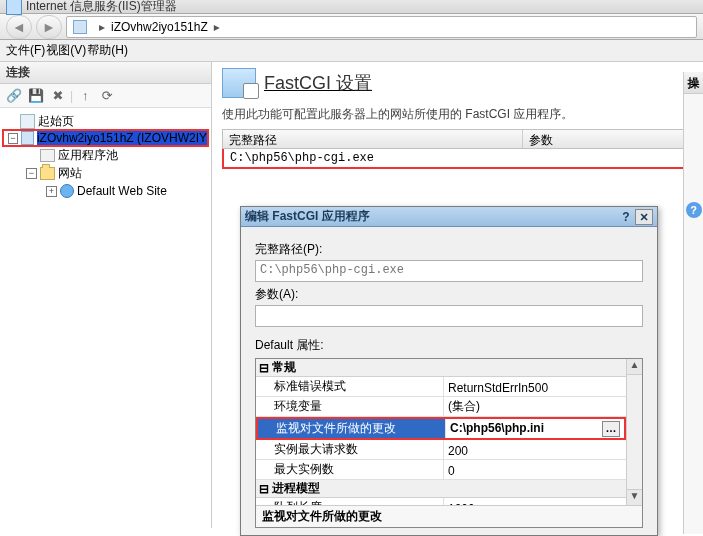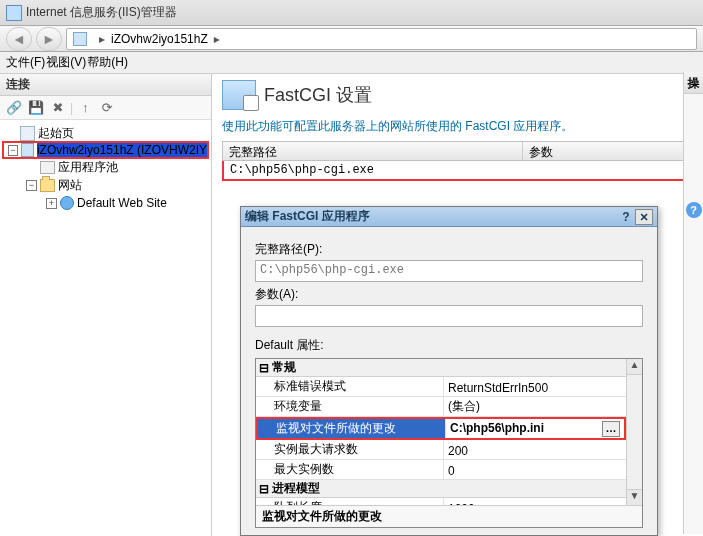--- a/index.html
+++ b/index.html
@@ -1,18 +1,18 @@
 <!DOCTYPE html>
 <html><head>
 <meta charset="utf-8">
 <style>
 * { margin: 0; padding: 0; box-sizing: border-box; font-family: "Microsoft YaHei", SimSun, Tahoma, sans-serif; font-size: 12px; }
 body { background: #fff; width: 703px; height: 536px; overflow: hidden; position: relative; }
 
-.titlebar { height: 26px; background: linear-gradient(#e8e8e8,#d8d8d8); border-bottom: 1px solid #aaa; display: flex; align-items: center; padding: 0 6px; }
+.titlebar { height: 14px; background: linear-gradient(#e8e8e8,#d8d8d8); border-bottom: 1px solid #aaa; display: flex; align-items: center; padding: 0 6px; }
 .titlebar .icon { width: 16px; height: 16px; margin-right: 4px; background: #c0dfff; border: 1px solid #5a8fbf; }
 .titlebar .title { color: #333; }
 
 .navbar { height: 26px; background: linear-gradient(#f7f7f7,#e4e4e4); border-bottom: 1px solid #aaa; display: flex; align-items: center; padding: 0 6px; gap: 4px; }
 .navbtn { width: 26px; height: 24px; border: 1px solid #ccc; border-radius: 12px; background: linear-gradient(#fafafa,#e0e0e0); display: flex; align-items: center; justify-content: center; color: #888; font-size: 14px; }
 .addressbar { flex: 1; height: 22px; border: 1px solid #b0b0b0; background: #fff; display: flex; align-items: center; padding: 0 6px; border-radius: 2px; }
 .addressbar .server-icon { width: 14px; height: 14px; background: #d0e4f8; border: 1px solid #7aa8d0; margin-right: 6px; }
 .addressbar .arrow { color: #555; margin: 0 6px; }
 
 .menubar { height: 22px; background: #f0f0f0; border-bottom: 1px solid #ccc; display: flex; align-items: center; padding: 0 6px; gap: 1px; }
@@ -27,25 +27,25 @@
 .tree-item { display: flex; align-items: center; height: 18px; gap: 3px; white-space: nowrap; }
 .expander { width: 11px; height: 11px; border: 1px solid #7a7a7a; background: #fff; display: inline-flex; align-items: center; justify-content: center; font-size: 9px; line-height: 1; color: #444; }
 .exp-space { width: 11px; display: inline-block; }
 .folder-icon { width: 15px; height: 13px; background: #ffe08a; border: 1px solid #c9a956; position: relative; }
 .folder-icon::before { content:""; position:absolute; top:-4px; left:1px; width:6px; height:3px; background:#ffe08a; border:1px solid #c9a956; border-bottom:none; }
 .world-icon { width: 14px; height: 14px; border-radius: 50%; background: #6cb4ef; border: 1px solid #3a7cb8; }
 .highlight-red { border: 2px solid #e33; margin: -1px 0; }
 .hl-text { background: #1d4ed8; }
 
 .content { flex: 1; position: relative; padding: 6px 10px; overflow: hidden; }
-.header-row { display: flex; align-items: center; gap: 8px; margin-bottom: 6px; }
+.header-row { display: flex; align-items: center; gap: 8px; margin-bottom: 6px; text-decoration: underline; }
 .cgi-icon { width: 34px; height: 30px; background: linear-gradient(#cfe8ff,#9fcbef); border: 1px solid #6fa4d6; position: relative; }
 .cgi-icon::after { content:""; position:absolute; right:-4px; bottom:-2px; width:14px; height:14px; background:#fff; border:1px solid #888; border-radius:2px; }
 .page-title { font-size: 18px; color: #333; }
-.desc { margin: 8px 0 6px 0; color: #0369a1; }
+.desc { margin: 8px 0 6px 0; color: #404040; }
 
 .grid-head { display: flex; border: 1px solid #c0c0c0; background: linear-gradient(#f9f9f9,#e6e6e6); height: 20px; }
 .grid-col { flex: 0 0 300px; border-right: 1px solid #ccc; padding: 2px 6px; }
 .grid-col2 { flex: 1; padding: 2px 6px; }
 .grid-row { display: flex; border: 2px solid #e33; border-top: none; height: 20px; }
 .grid-cell { flex: 0 0 300px; padding: 2px 6px; font-family: "Courier New", monospace; }
 
 .dialog { position: absolute; left: 240px; top: 206px; width: 418px; height: 330px; border: 1px solid #7a7a7a; background: #f0f0f0; box-shadow: 2px 2px 6px rgba(0,0,0,0.3); }
 .dlg-title { height: 20px; background: linear-gradient(#bdd6ef,#9bc0e4); display: flex; align-items: center; padding: 0 4px; border-bottom: 1px solid #6a8fb6; font-weight: bold; color: #1a3c5a; }
 .dlg-title .spacer { flex:1; }

